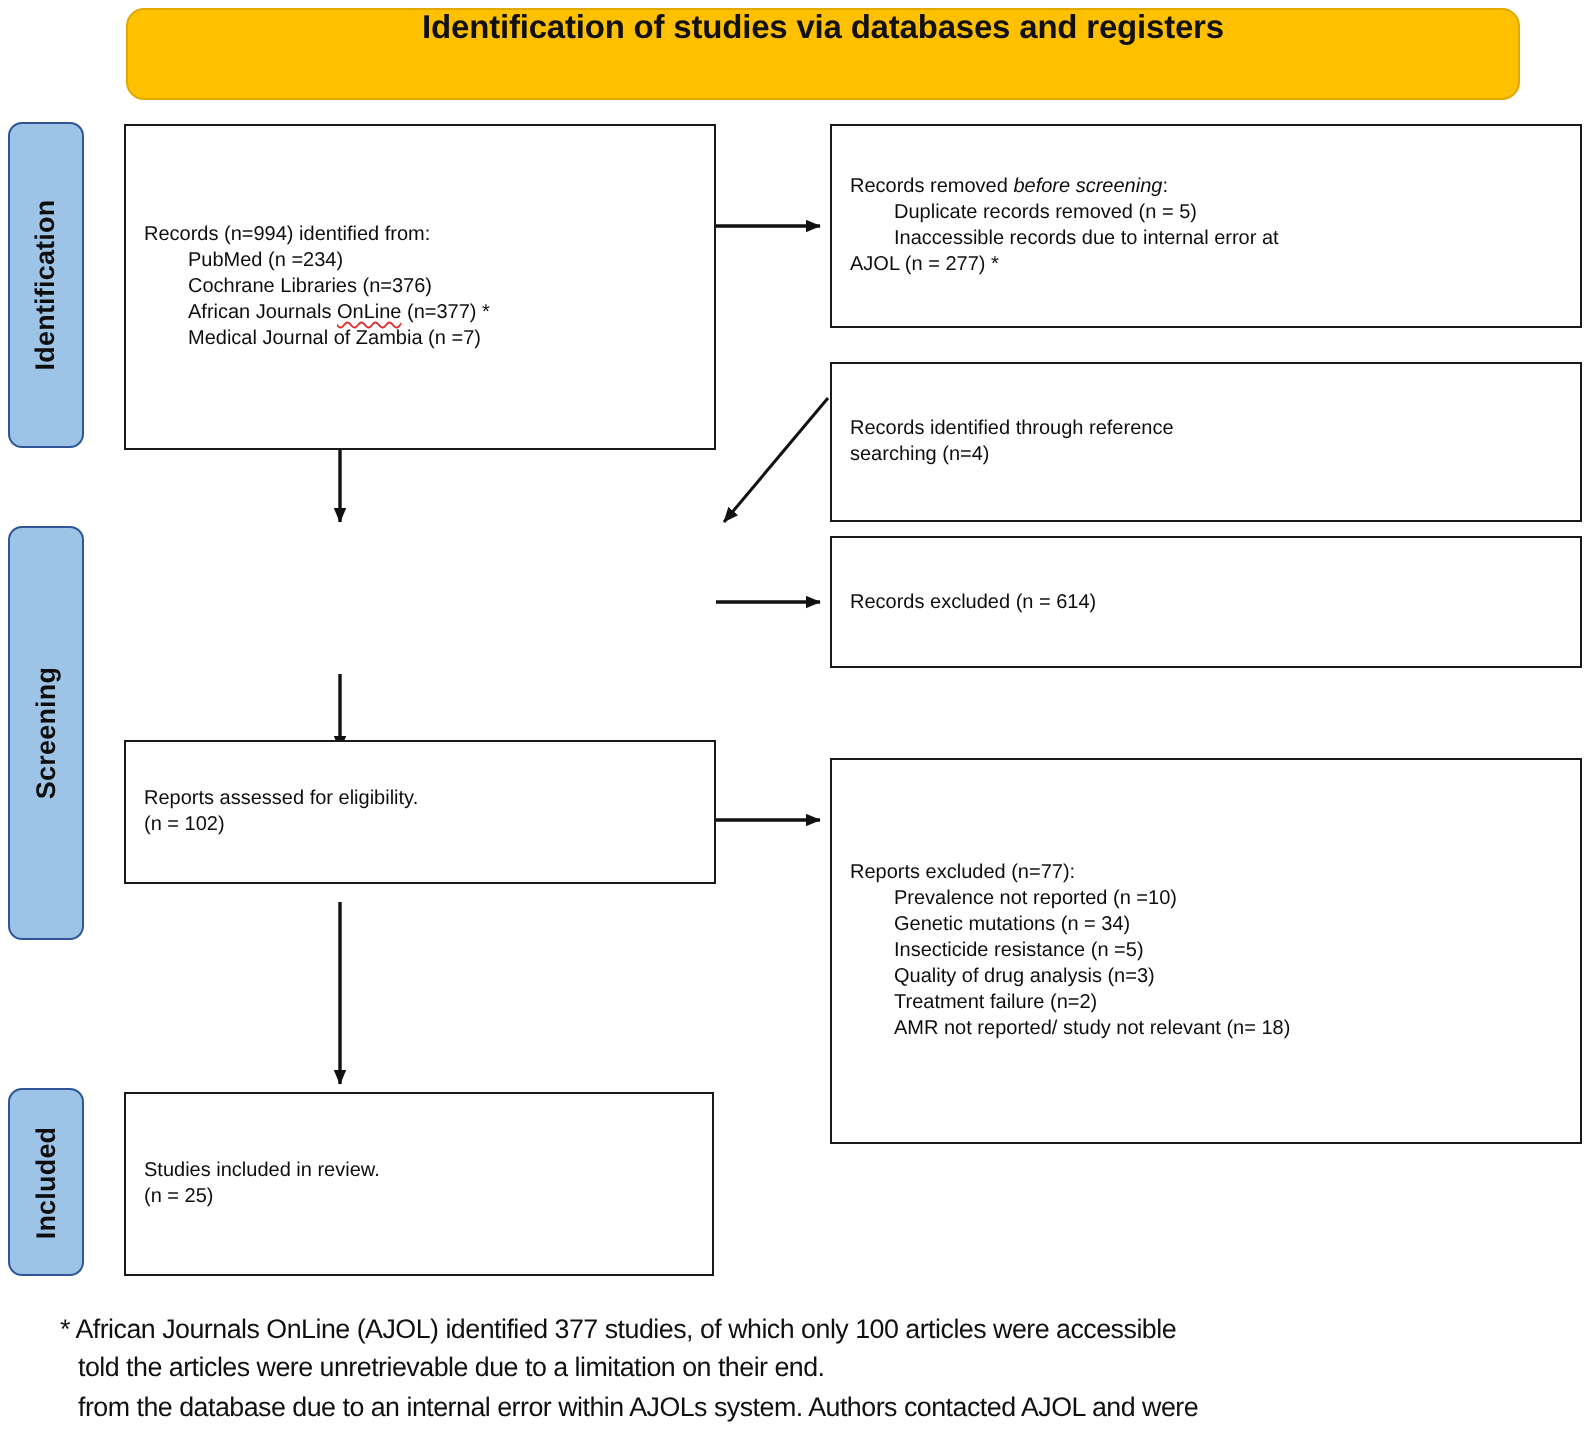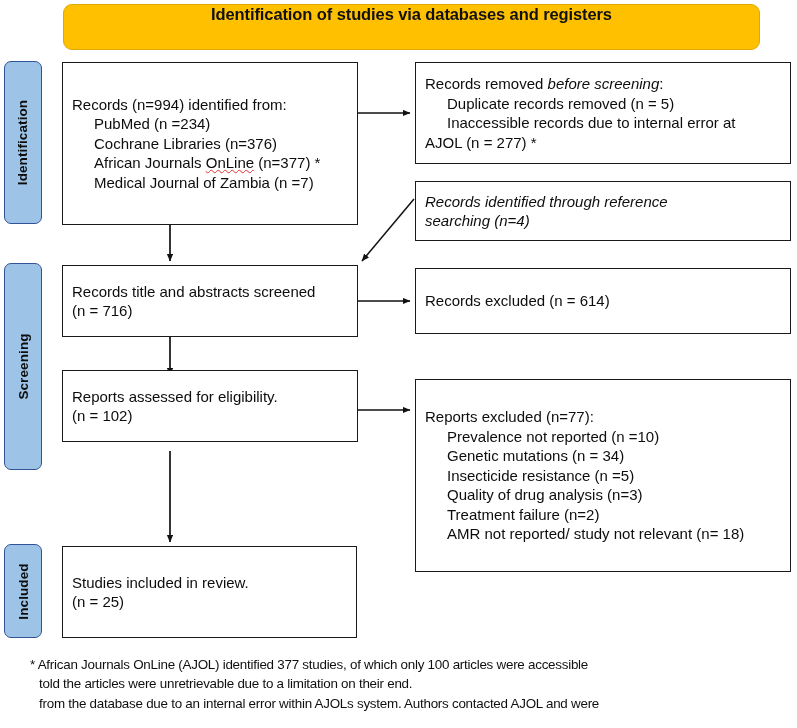--- a/index.html
+++ b/index.html
@@ -80,21 +80,21 @@
     position: absolute;
     background: #ffffff;
     border: 1.4px solid #1a1a1a;
     box-sizing: border-box;
     display: flex;
     flex-direction: column;
     justify-content: center;
   }
   .box-inner {
     padding: 0 9px;
-    font-size: 15px;
+    font-size: 10px;
     line-height: 1.30;
     color: #0d0d0d;
   }
   .ln { white-space: nowrap; }
   .ind { padding-left: 22px; }
   .ital { font-style: italic; }
   .squiggle {
     text-decoration: underline;
     text-decoration-color: #e03030;
     text-decoration-style: wavy;
@@ -103,21 +103,21 @@
   }
 
   
   #box-records-identified { left: 62px;  top: 62px;  width: 296px; height: 163px; }
   #box-screened           { left: 62px;  top: 265px; width: 296px; height: 72px;  }
   #box-eligibility        { left: 62px;  top: 370px; width: 296px; height: 72px;  }
   #box-included           { left: 62px;  top: 546px; width: 295px; height: 92px;  }
 
   
   #box-removed            { left: 415px; top: 62px;  width: 376px; height: 102px; }
-  #box-reference          { left: 415px; top: 181px; width: 376px; height: 60px; font-style: italic;  }
+  #box-reference          { left: 415px; top: 181px; width: 376px; height: 80px;  }
   #box-excluded-records   { left: 415px; top: 268px; width: 376px; height: 66px;  }
   #box-excluded-reports   { left: 415px; top: 379px; width: 376px; height: 193px; }
 
   
   .footnote {
     position: absolute;
     left: 30px;
     top: 655px;
     width: 745px;
     font-size: 13.4px;
@@ -196,26 +196,20 @@
     </div>
   </div>
 
   <div class="box" id="box-reference">
     <div class="box-inner">
       <div class="ln">Records identified through reference</div>
       <div class="ln">searching (n=4)</div>
     </div>
   </div>
 
-  <div class="box" id="box-screened">
-    <div class="box-inner">
-      <div class="ln">Records title and abstracts screened</div>
-      <div class="ln">(n = 716)</div>
-    </div>
-  </div>
 
   <div class="box" id="box-excluded-records">
     <div class="box-inner">
       <div class="ln">Records excluded (n = 614)</div>
     </div>
   </div>
 
   <div class="box" id="box-eligibility">
     <div class="box-inner">
       <div class="ln">Reports assessed for eligibility.</div>

